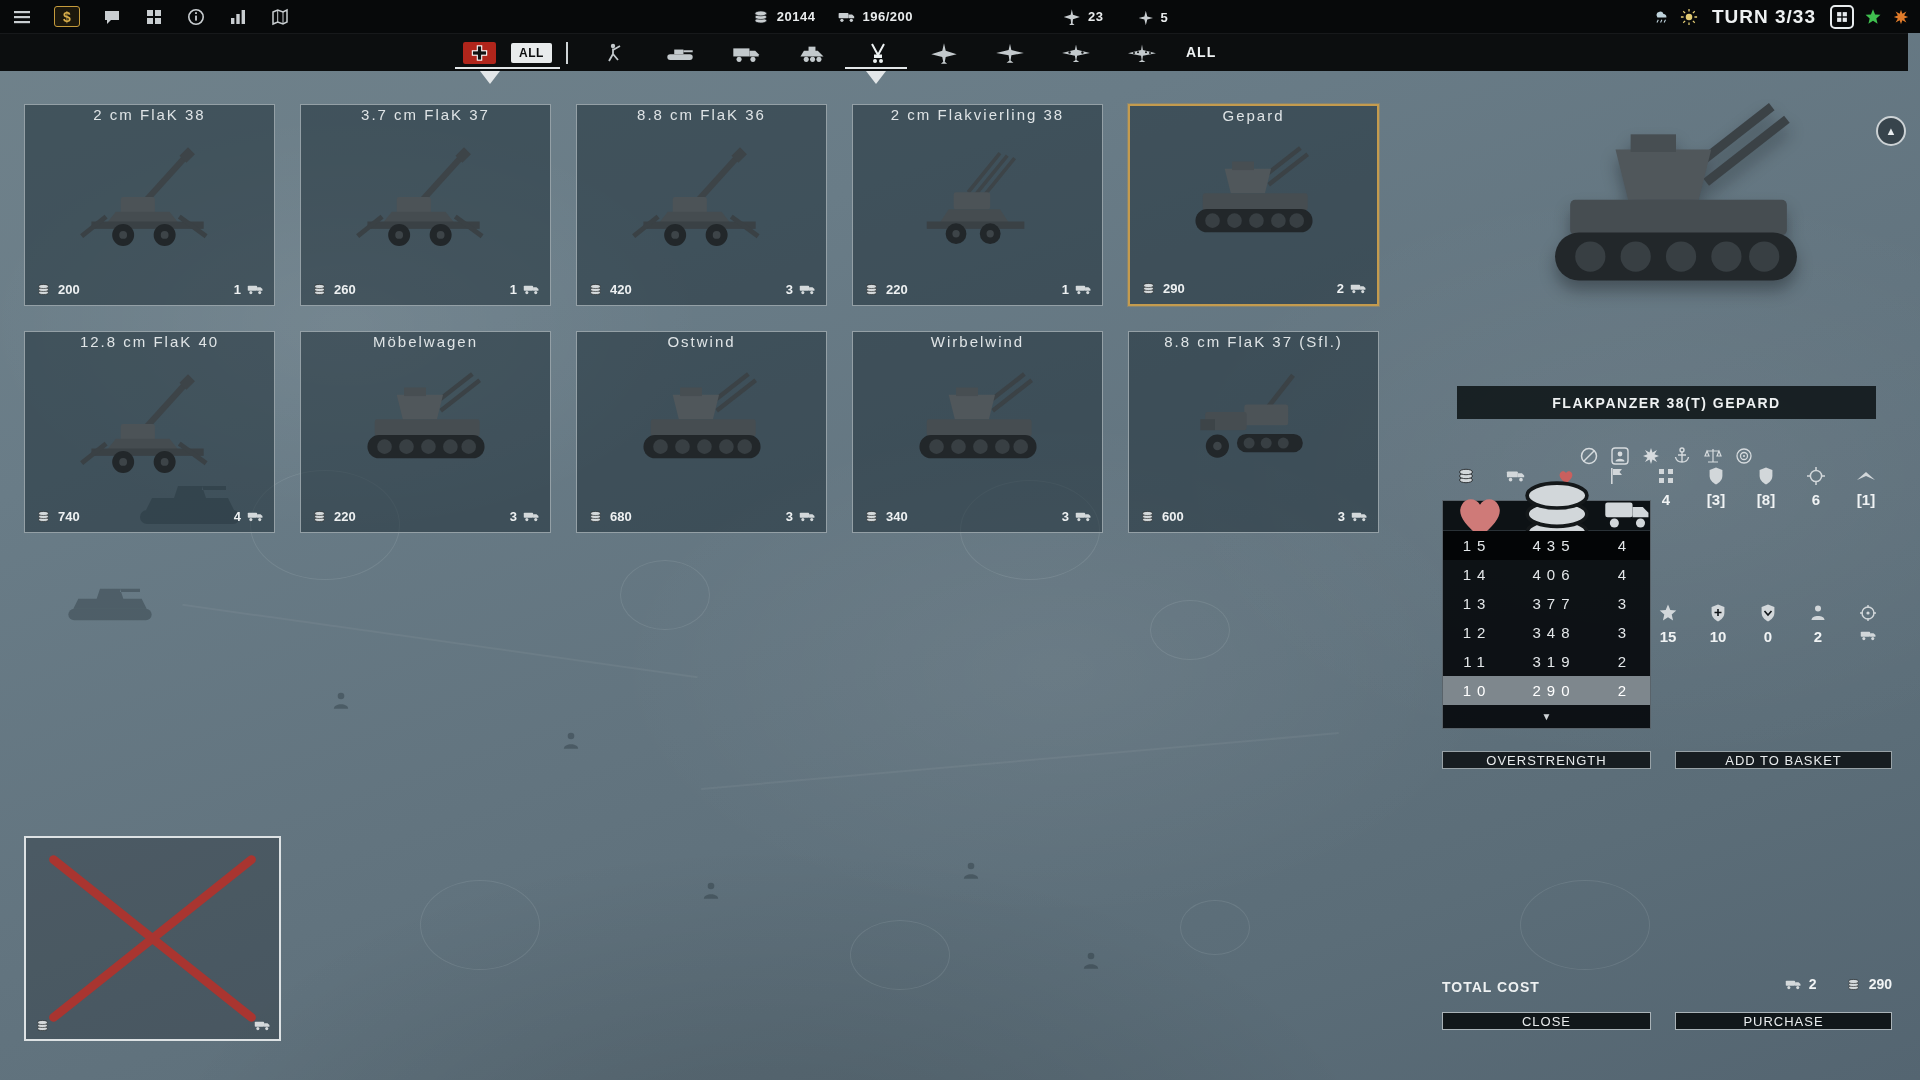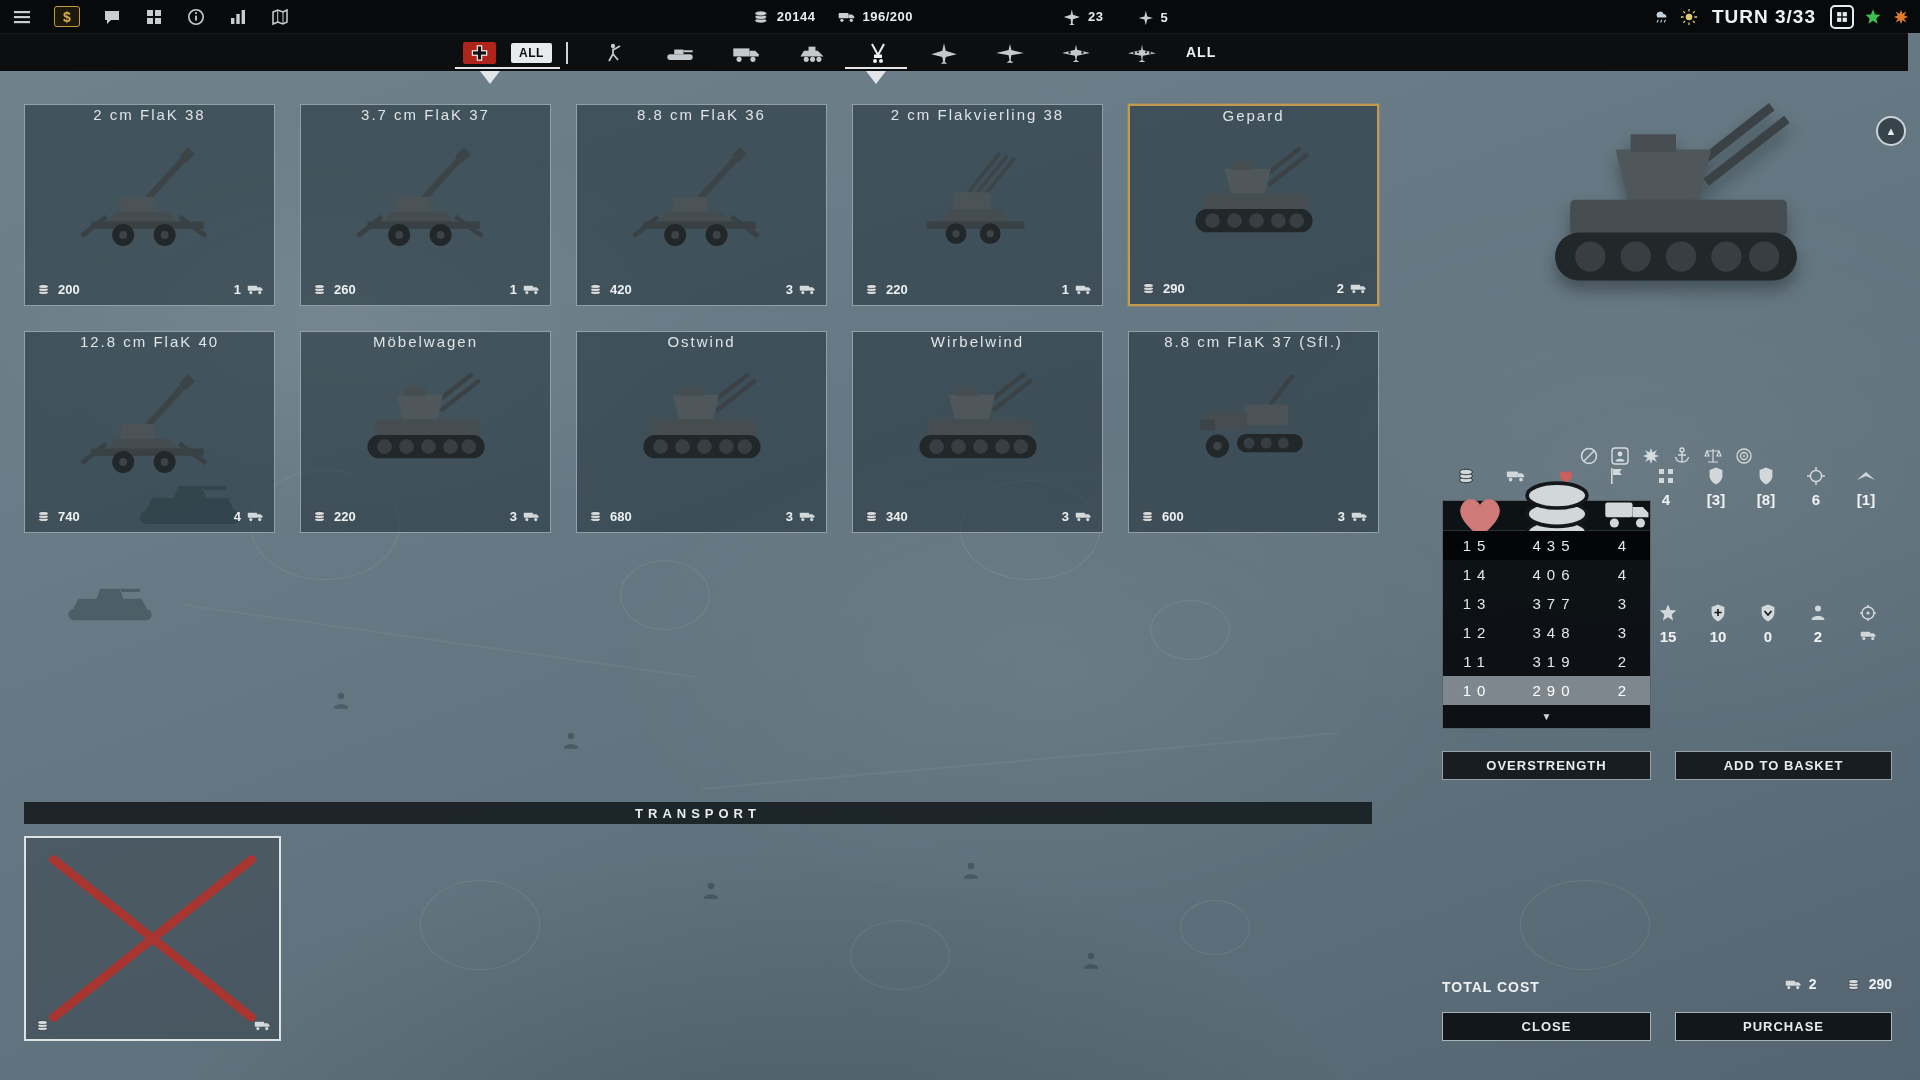--- a/index.html
+++ b/index.html
@@ -85,22 +85,22 @@
   .ddrow{height:29px;display:flex;align-items:center;color:#e3e7e9;font-size:15px;cursor:pointer}
   .ddrow.dark{background:#030506}
   .ddrow.sel{background:#7e878d;color:#ffffff}
   .ddc{text-align:center;letter-spacing:6px;text-indent:6px}
   .c1{width:62px}.c2{width:92px}.c3{width:50px}
   .ddhic{width:18px;height:18px;color:#d2d7da;margin:0 auto}
   .ddhic svg{width:100%;height:100%}
   .ddhic.red{color:#cf7a78}
   .ddfoot{flex:1;display:flex;align-items:center;justify-content:center;color:#cfd4d6;font-size:10px}
 
-  .panelbtn{position:absolute;height:29px;background:#171d21;border:1px solid #98a2a7;color:#e9eced;
-    font-size:13px;letter-spacing:1px;display:flex;align-items:center;justify-content:center;cursor:pointer;z-index:2;font-weight:bold}
+  .panelbtn{position:absolute;height:18px;background:#171d21;border:1px solid #98a2a7;color:#e9eced;
+    font-size:13px;letter-spacing:1px;display:flex;align-items:center;justify-content:center;cursor:pointer;z-index:2;font-weight:normal}
   #btn-overstrength{left:1442px;top:751px;width:209px}
   #btn-addbasket{left:1675px;top:751px;width:217px}
   #btn-close{left:1442px;top:1012px;width:209px;background:#11171a;border-color:#aab3b8}
   #btn-purchase{left:1675px;top:1012px;width:217px;background:#11171a;border-color:#aab3b8}
 
   
   .tr-head{position:absolute;left:24px;top:802px;width:1348px;height:22px;background:rgba(23,30,34,.92);
     color:#e9eced;font-size:13px;font-weight:bold;letter-spacing:5px;display:flex;align-items:center;justify-content:center;z-index:2}
   .tr-card{position:absolute;left:24px;top:836px;width:257px;height:205px;border:2px solid #dde2e4;
     background:rgba(20,28,33,.30);z-index:2;cursor:pointer}
@@ -744,20 +744,21 @@
   </div>
 
   <div class="scrollup">
       <span>▲</span>
     </div>
 
   <svg class="bigart" viewBox="0 0 140 100">
       <use href="#art-spaa"></use>
     </svg>
 
+  <div class="dp-title">FLAKPANZER 38(T) GEPARD</div>
 
   <div class="abilities">
     <span class="ab"><svg viewBox="0 0 20 20">
           <use href="#ab-slash"></use>
         </svg></span>
     <span class="ab"><svg viewBox="0 0 20 20">
           <use href="#ab-person"></use>
         </svg></span>
     <span class="ab"><svg viewBox="0 0 20 20">
           <use href="#ab-burst"></use>
@@ -904,21 +905,20 @@
       <span class="ddc c3">2</span>
     </div>
     <div class="ddfoot">
         <span>▼</span>
       </div>
   </div>
 
   <div class="panelbtn" id="btn-overstrength">OVERSTRENGTH</div>
   <div class="panelbtn" id="btn-addbasket">ADD TO BASKET</div>
 
-  <div class="tr-head">TRANSPORT</div>
   <div class="tr-card">
     <svg class="x" viewBox="0 0 257 205" preserveAspectRatio="none">
       <path d="M28 22L229 183M229 22L28 183" stroke="#a93530" stroke-width="9" stroke-linecap="round" fill="none"></path>
     </svg>
     <span class="mini tr-coin"><svg viewBox="0 0 20 20">
           <use href="#ic-coins"></use>
         </svg></span>
     <span class="mini tr-truck"><svg viewBox="0 0 22 14">
           <use href="#ic-truck"></use>
         </svg></span>

